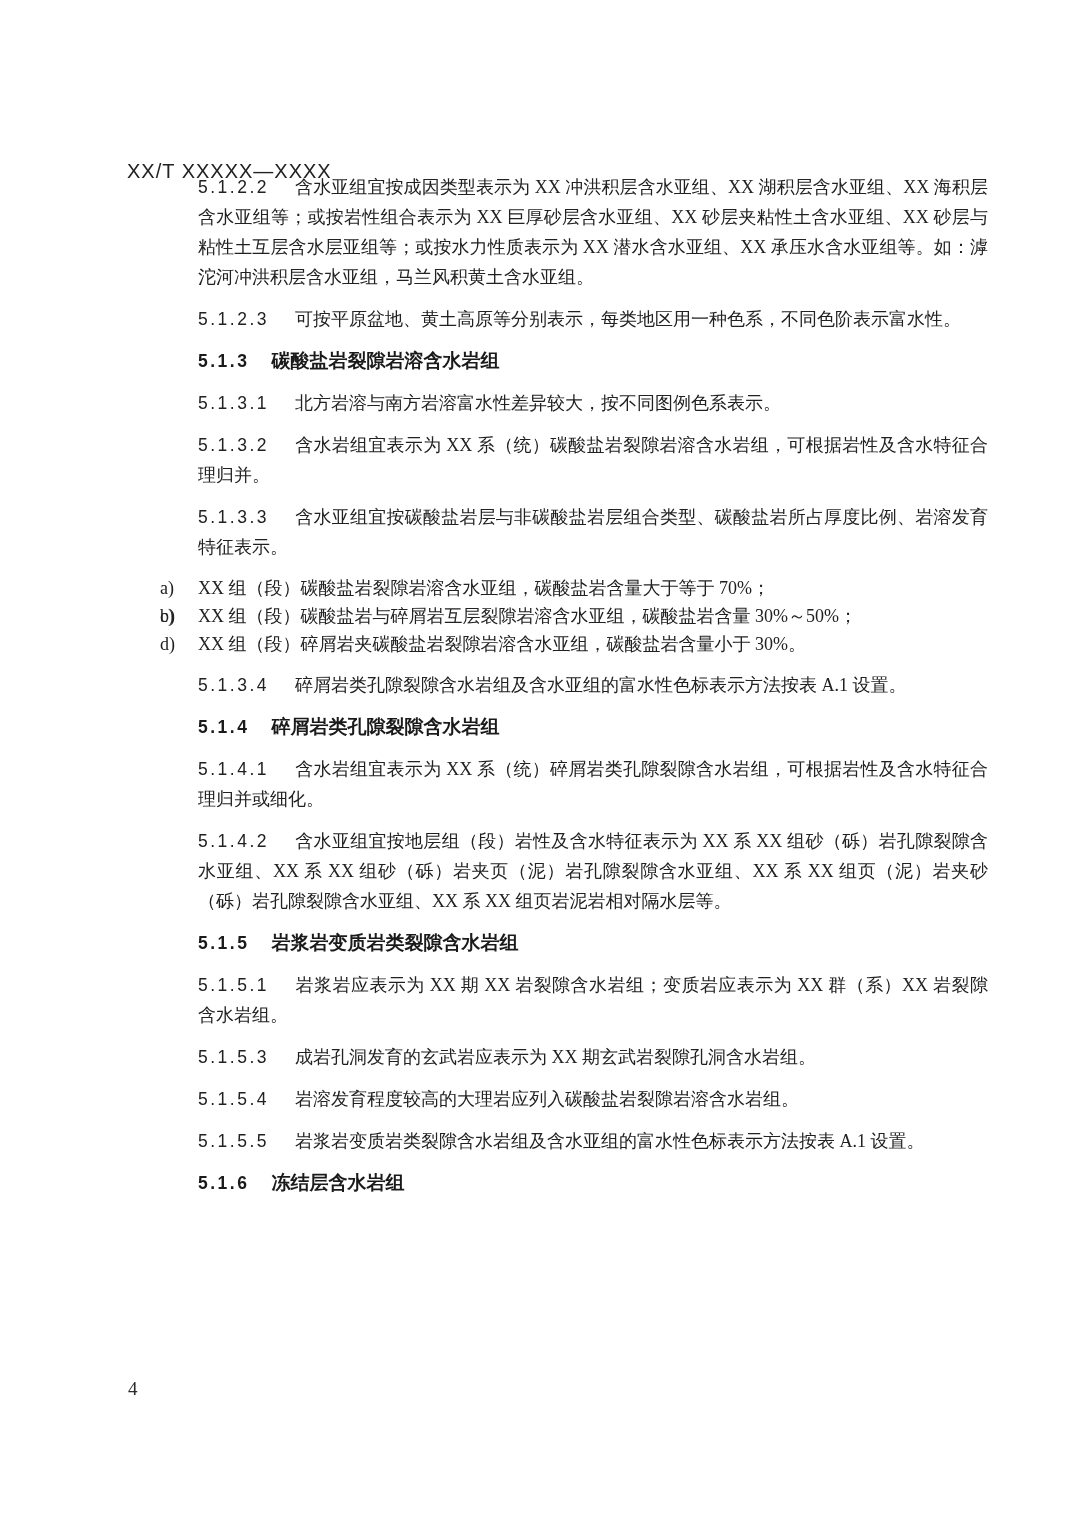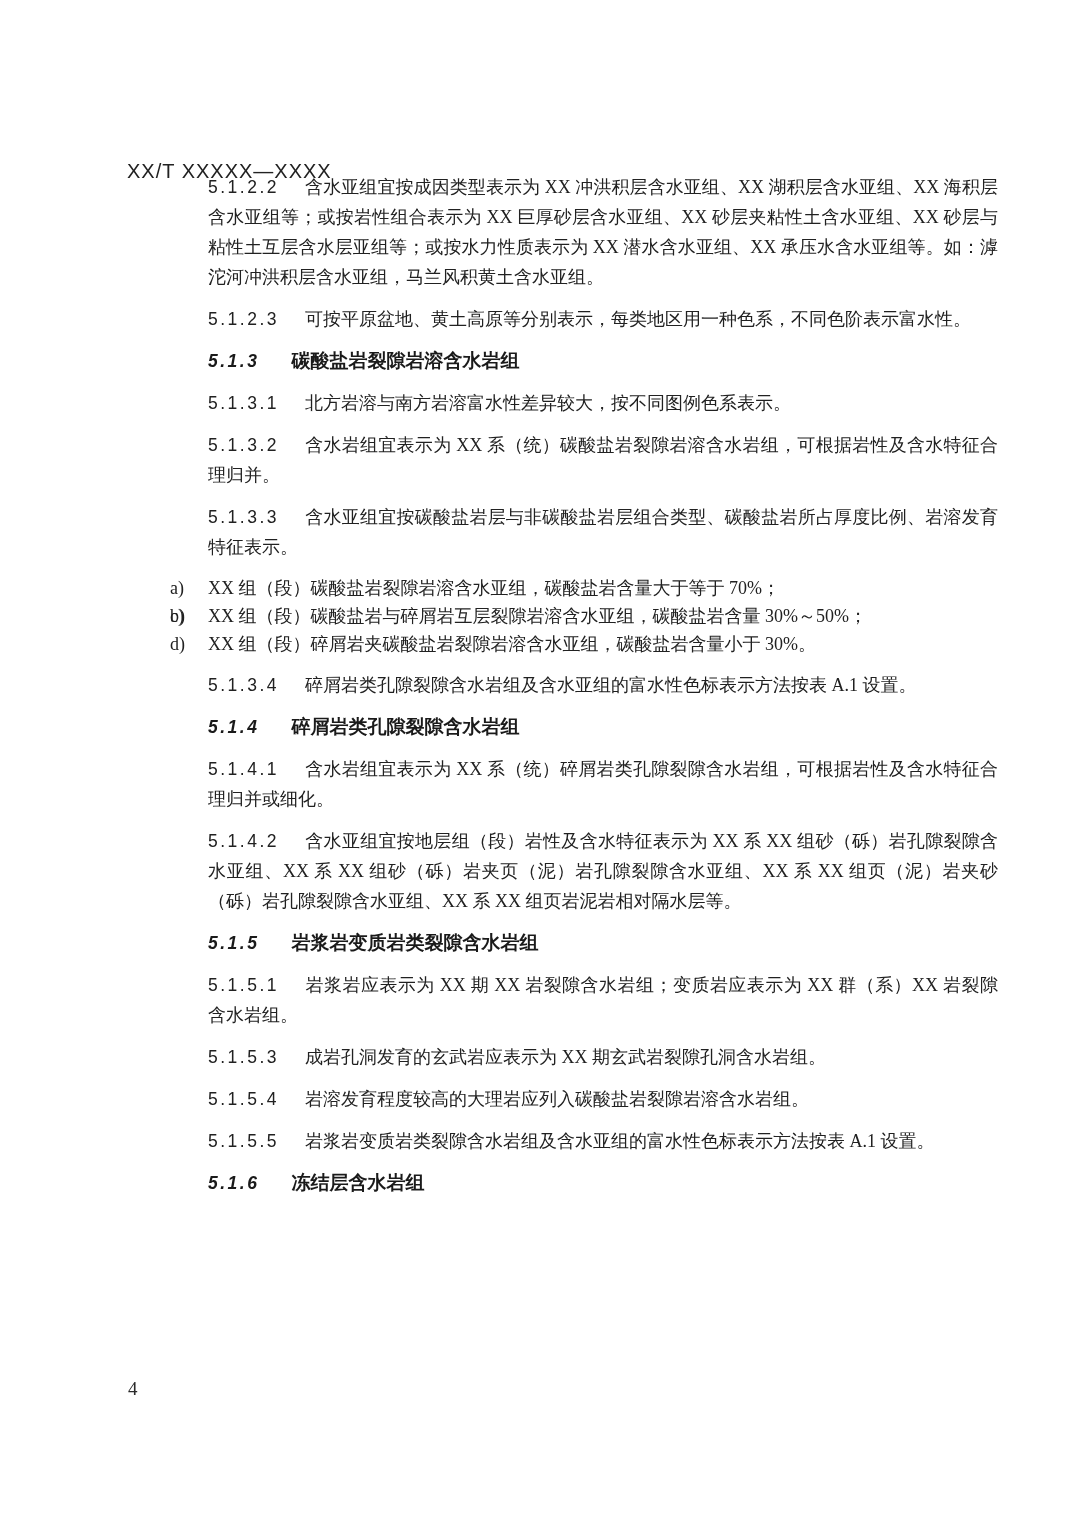--- a/index.html
+++ b/index.html
@@ -23,21 +23,21 @@
     font-family: "Liberation Sans", "DejaVu Sans", sans-serif;
     font-size: 20px;
     font-weight: 500;
     letter-spacing: 1px;
     color: #222222;
     white-space: nowrap;
     margin-top: 30px;
   }
   .content {
     position: absolute;
-    left: 208px;
+    left: 198px;
     top: 172px;
     width: 790px;
   }
   .clause {
     font-size: 18px;
     line-height: 30px;
     margin: 0 0 12px 0;
     text-align: justify;
     text-align-last: left;
     color: #212121;
@@ -52,22 +52,21 @@
   .heading {
     font-size: 19px;
     line-height: 30px;
     margin: 0 0 12px 0;
     font-weight: 700;
     font-family: "Liberation Sans", "DejaVu Sans", sans-serif;
     color: #1a1a1a;
   }
   .heading .clause-num {
     font-weight: 700;
-    margin-right: 32px;
-    font-style: italic;
+    margin-right: 22px;
   }
   .clause-list {
     margin: 0 0 12px 0;
   }
   .list-item {
     position: relative;
     font-size: 18px;
     line-height: 28px;
     text-align: justify;
     text-align-last: left;

